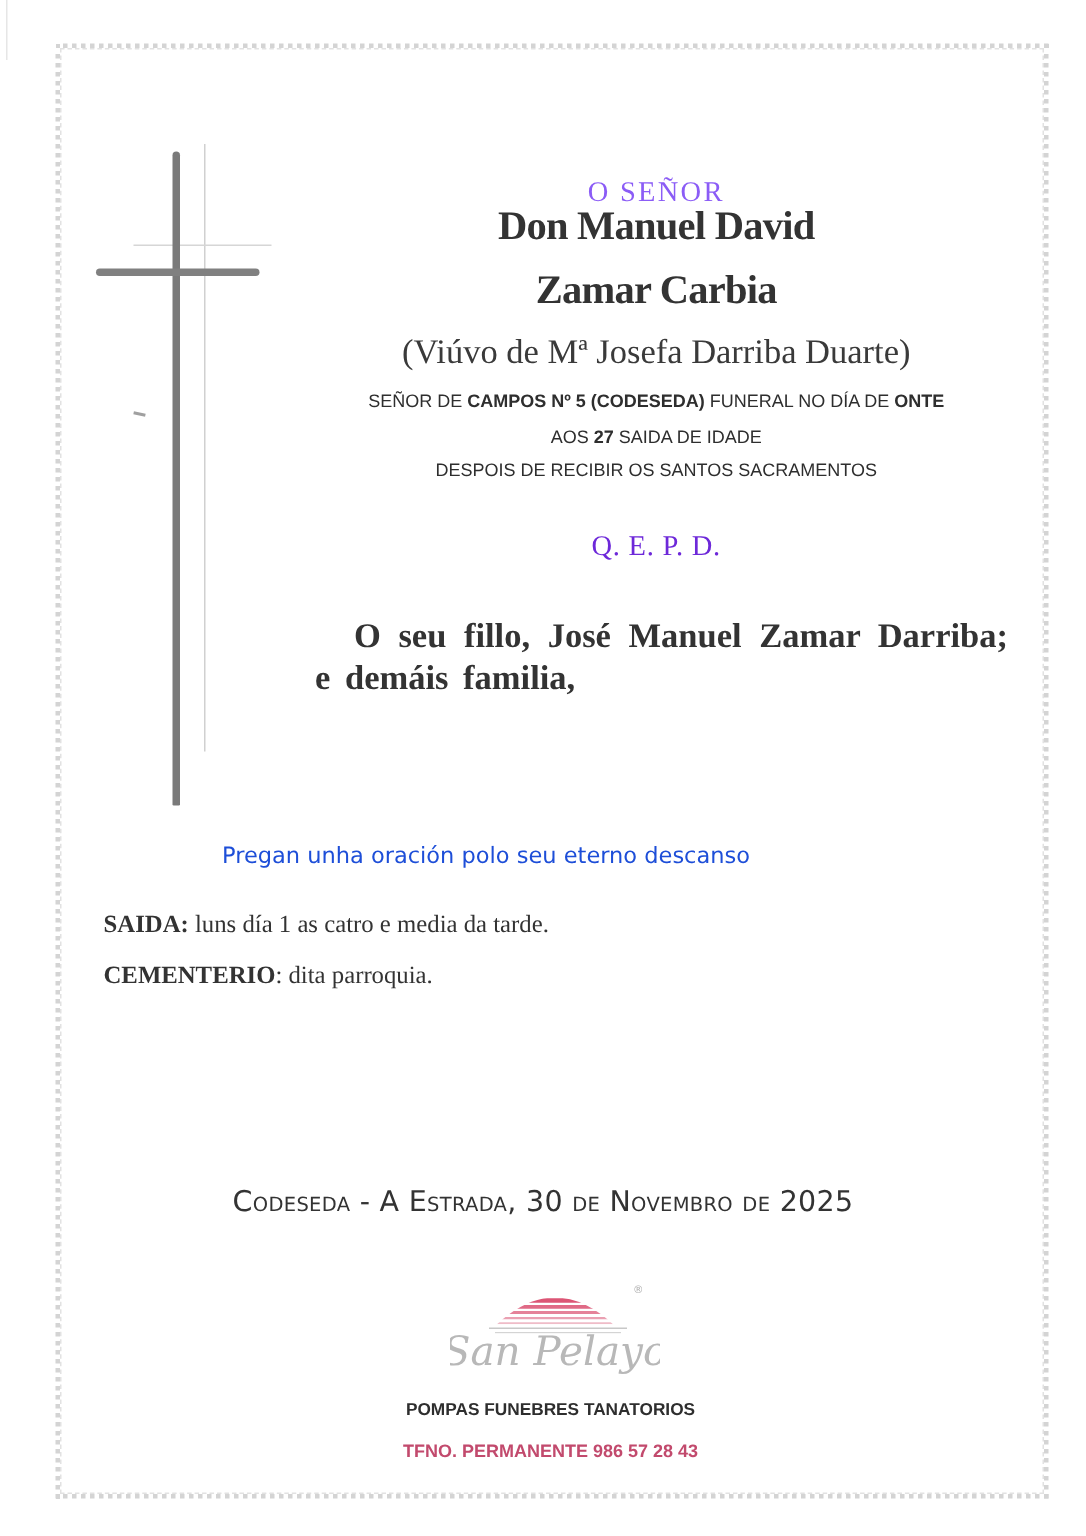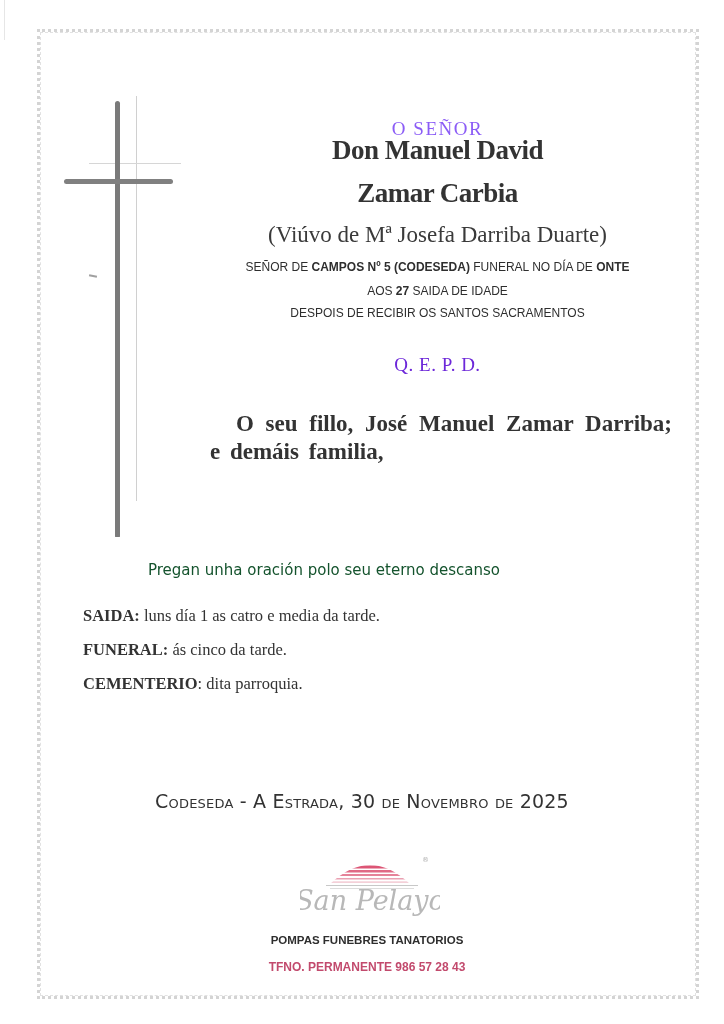--- a/index.html
+++ b/index.html
@@ -15,24 +15,24 @@
   .center { position:absolute; left:200px; width:475px; text-align:center; }
   .o-senor { top:118px; font-family:"Liberation Serif", serif; font-size:19px; letter-spacing:1.5px; color:#8b5cf6; }
   .name { font-family:"Liberation Serif", serif; font-weight:bold; font-size:27px; color:#333; letter-spacing:-0.5px; }
   .name1 { top:135px; }
   .name2 { top:178px; }
   .widow { top:222px; font-size:23px; color:#3a3a3a; }
   .sans-line { font-family:"Liberation Sans", sans-serif; font-size:12px; color:#2e2e2e; }
   .l1 { top:260px; } .l2 { top:284px; } .l3 { top:306px; }
   .qepd { top:354px; font-size:19px; color:#6d28d9; letter-spacing:0.5px; }
   .family { position:absolute; left:200px; width:462px; top:410px; font-family:"Liberation Serif", serif; font-weight:bold; font-size:23px; line-height:28px; color:#333; text-align:justify; text-align-last:left; text-indent:26px; word-spacing:4px;margin-left:10px; }
-  .prayer { position:absolute; left:0; width:648px; top:561px; text-align:center; font-family:"DejaVu Sans", sans-serif; font-size:15px; color:#14532d; }
+  .prayer { position:absolute; left:0; width:648px; top:561px; text-align:center; font-family:"DejaVu Sans", sans-serif; font-size:15px; color:#1d4ed8; }
   .details { position:absolute; left:69px; top:605px; font-family:"Liberation Serif", serif; font-size:16.5px; color:#333; }
   .detail-row { height:34px; line-height:22px; white-space:nowrap; }
-  .detail-row b { font-weight:bold;margin-left:14px; }
+  .detail-row b { font-weight:bold; }
   .place-date { position:absolute; left:0; width:724px; top:790px; text-align:center; font-family:"DejaVu Sans", sans-serif; font-size:19px; font-variant:small-caps; color:#333; letter-spacing:0.2px; }
   .logo { position:absolute; left:300px; top:850px; width:140px; height:70px; }
   .company { position:absolute; left:0; width:734px; top:934px; text-align:center; font-family:"Liberation Sans", sans-serif; font-weight:bold; font-size:11.5px; color:#2e2e2e; }
   .phone { position:absolute; left:0; width:734px; top:960px; text-align:center; font-family:"Liberation Sans", sans-serif; font-weight:bold; font-size:12px; color:#c24a6d; }
 </style>
 </head>
 <body>
 
 <div class="scanline"></div>
 <div class="frame"></div>
@@ -59,21 +59,20 @@
 <div class="center sans-line l3">DESPOIS DE RECIBIR OS SANTOS SACRAMENTOS</div>
 
 <div class="center qepd">Q. E. P. D.</div>
 
 <div class="family">O seu fillo, José Manuel Zamar Darriba; e demáis familia,</div>
 
 <div class="prayer">Pregan unha oración polo seu eterno descanso</div>
 
 <div class="details">
   <div class="detail-row"><b>SAIDA:</b><span> luns día 1 as catro e media da tarde.</span></div>
-  <div class="detail-row"><b>FUNERAL:</b><span> ás cinco da tarde.</span></div>
   <div class="detail-row"><b>CEMENTERIO</b><span>: dita parroquia.</span></div>
 </div>
 
 <div class="place-date">Codeseda - A Estrada, 30 de Novembro de 2025</div>
 
 <div class="logo">
   <svg width="140" height="70" viewBox="0 0 140 70">
     <defs>
       <clipPath id="dome">
           <path d="M30 34 Q70 -4 110 34 Z"></path>

